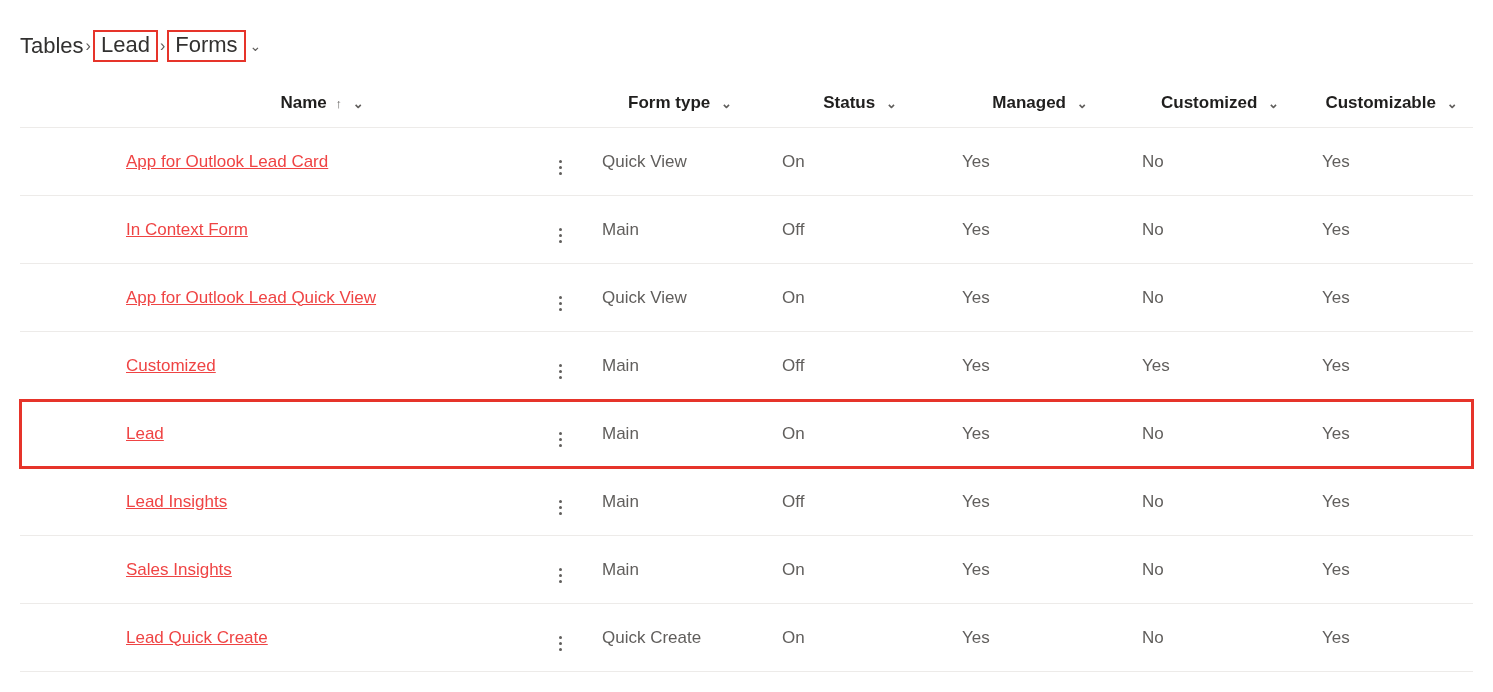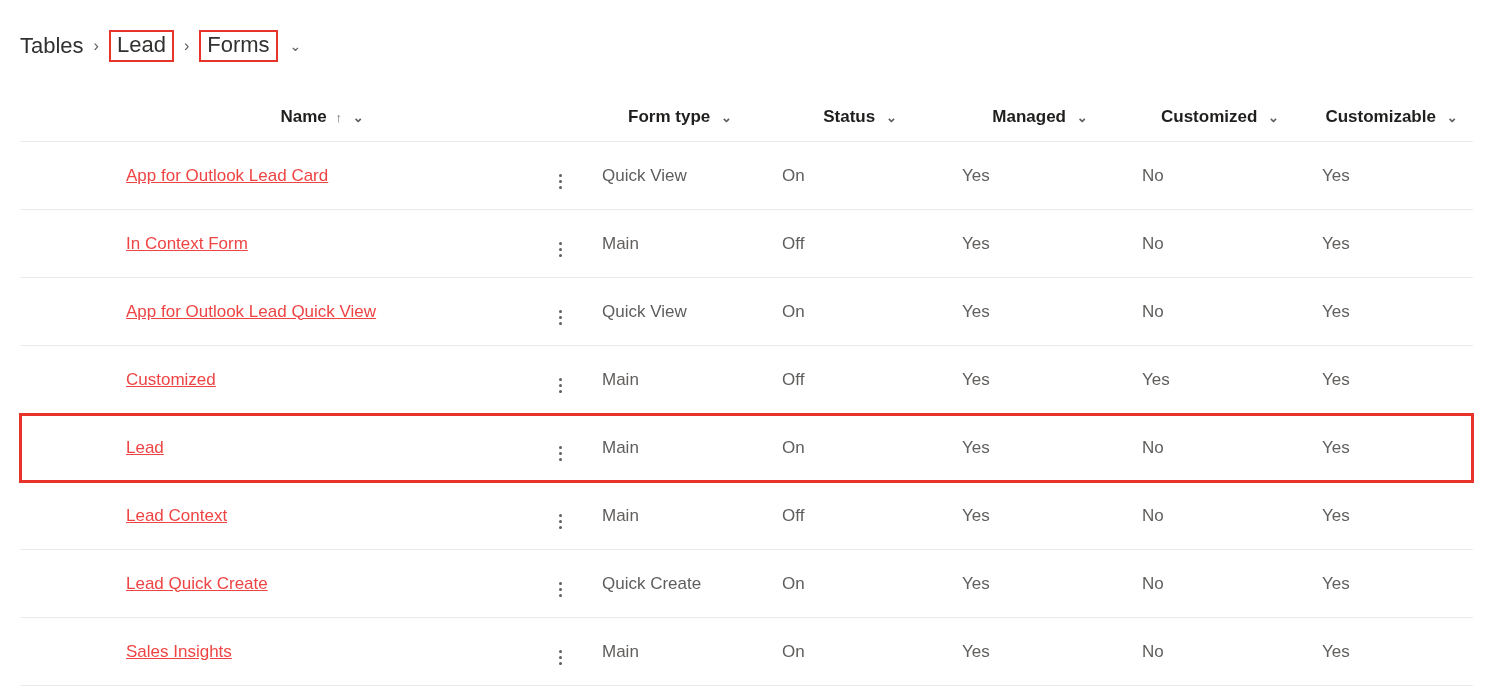--- a/index.html
+++ b/index.html
@@ -8,23 +8,22 @@
     padding: 0;
     font-family: "Segoe UI", -apple-system, BlinkMacSystemFont, sans-serif;
     background: #ffffff;
     color: #323130;
     width: 1493px;
   }
   .page { padding: 30px 20px 20px 20px; }
   .breadcrumb {
     display: flex;
     align-items: center;
-    gap: 8px;
     font-size: 22px;
-    margin-bottom: 35px;
+    margin-bottom: 21px;
   }
   .breadcrumb .crumb {
     color: #323130;
     cursor: pointer;
   }
   .breadcrumb .crumb.current { font-weight: 400; }
   .breadcrumb .sep { color: #605e5c; font-size: 16px; padding: 0 2px; }
   .breadcrumb .highlight {
     border: 2px solid #e6342a;
     padding: 0px 6px 2px 6px;
@@ -199,55 +198,55 @@
               <span></span>
             </span></td>
           <td class="muted">Main</td>
           <td class="muted">On</td>
           <td class="muted">Yes</td>
           <td class="muted">No</td>
           <td class="muted">Yes</td>
         </tr>
         <tr>
           <td></td>
-          <td class="name-cell">Lead Context</td>
+          <td class="name-cell">Lead Insights</td>
           <td class="menu-cell"><span class="vdots">
               <span></span>
               <span></span>
               <span></span>
             </span></td>
           <td class="muted">Main</td>
           <td class="muted">Off</td>
           <td class="muted">Yes</td>
           <td class="muted">No</td>
           <td class="muted">Yes</td>
         </tr>
         <tr>
           <td></td>
+          <td class="name-cell">Sales Insights</td>
+          <td class="menu-cell"><span class="vdots">
+              <span></span>
+              <span></span>
+              <span></span>
+            </span></td>
+          <td class="muted">Main</td>
+          <td class="muted">On</td>
+          <td class="muted">Yes</td>
+          <td class="muted">No</td>
+          <td class="muted">Yes</td>
+        </tr>
+        <tr>
+          <td></td>
           <td class="name-cell">Lead Quick Create</td>
           <td class="menu-cell"><span class="vdots">
               <span></span>
               <span></span>
               <span></span>
             </span></td>
           <td class="muted">Quick Create</td>
-          <td class="muted">On</td>
-          <td class="muted">Yes</td>
-          <td class="muted">No</td>
-          <td class="muted">Yes</td>
-        </tr>
-        <tr>
-          <td></td>
-          <td class="name-cell">Sales Insights</td>
-          <td class="menu-cell"><span class="vdots">
-              <span></span>
-              <span></span>
-              <span></span>
-            </span></td>
-          <td class="muted">Main</td>
           <td class="muted">On</td>
           <td class="muted">Yes</td>
           <td class="muted">No</td>
           <td class="muted">Yes</td>
         </tr>
       </tbody>
   </table>
 </div>
 
 </body></html>

